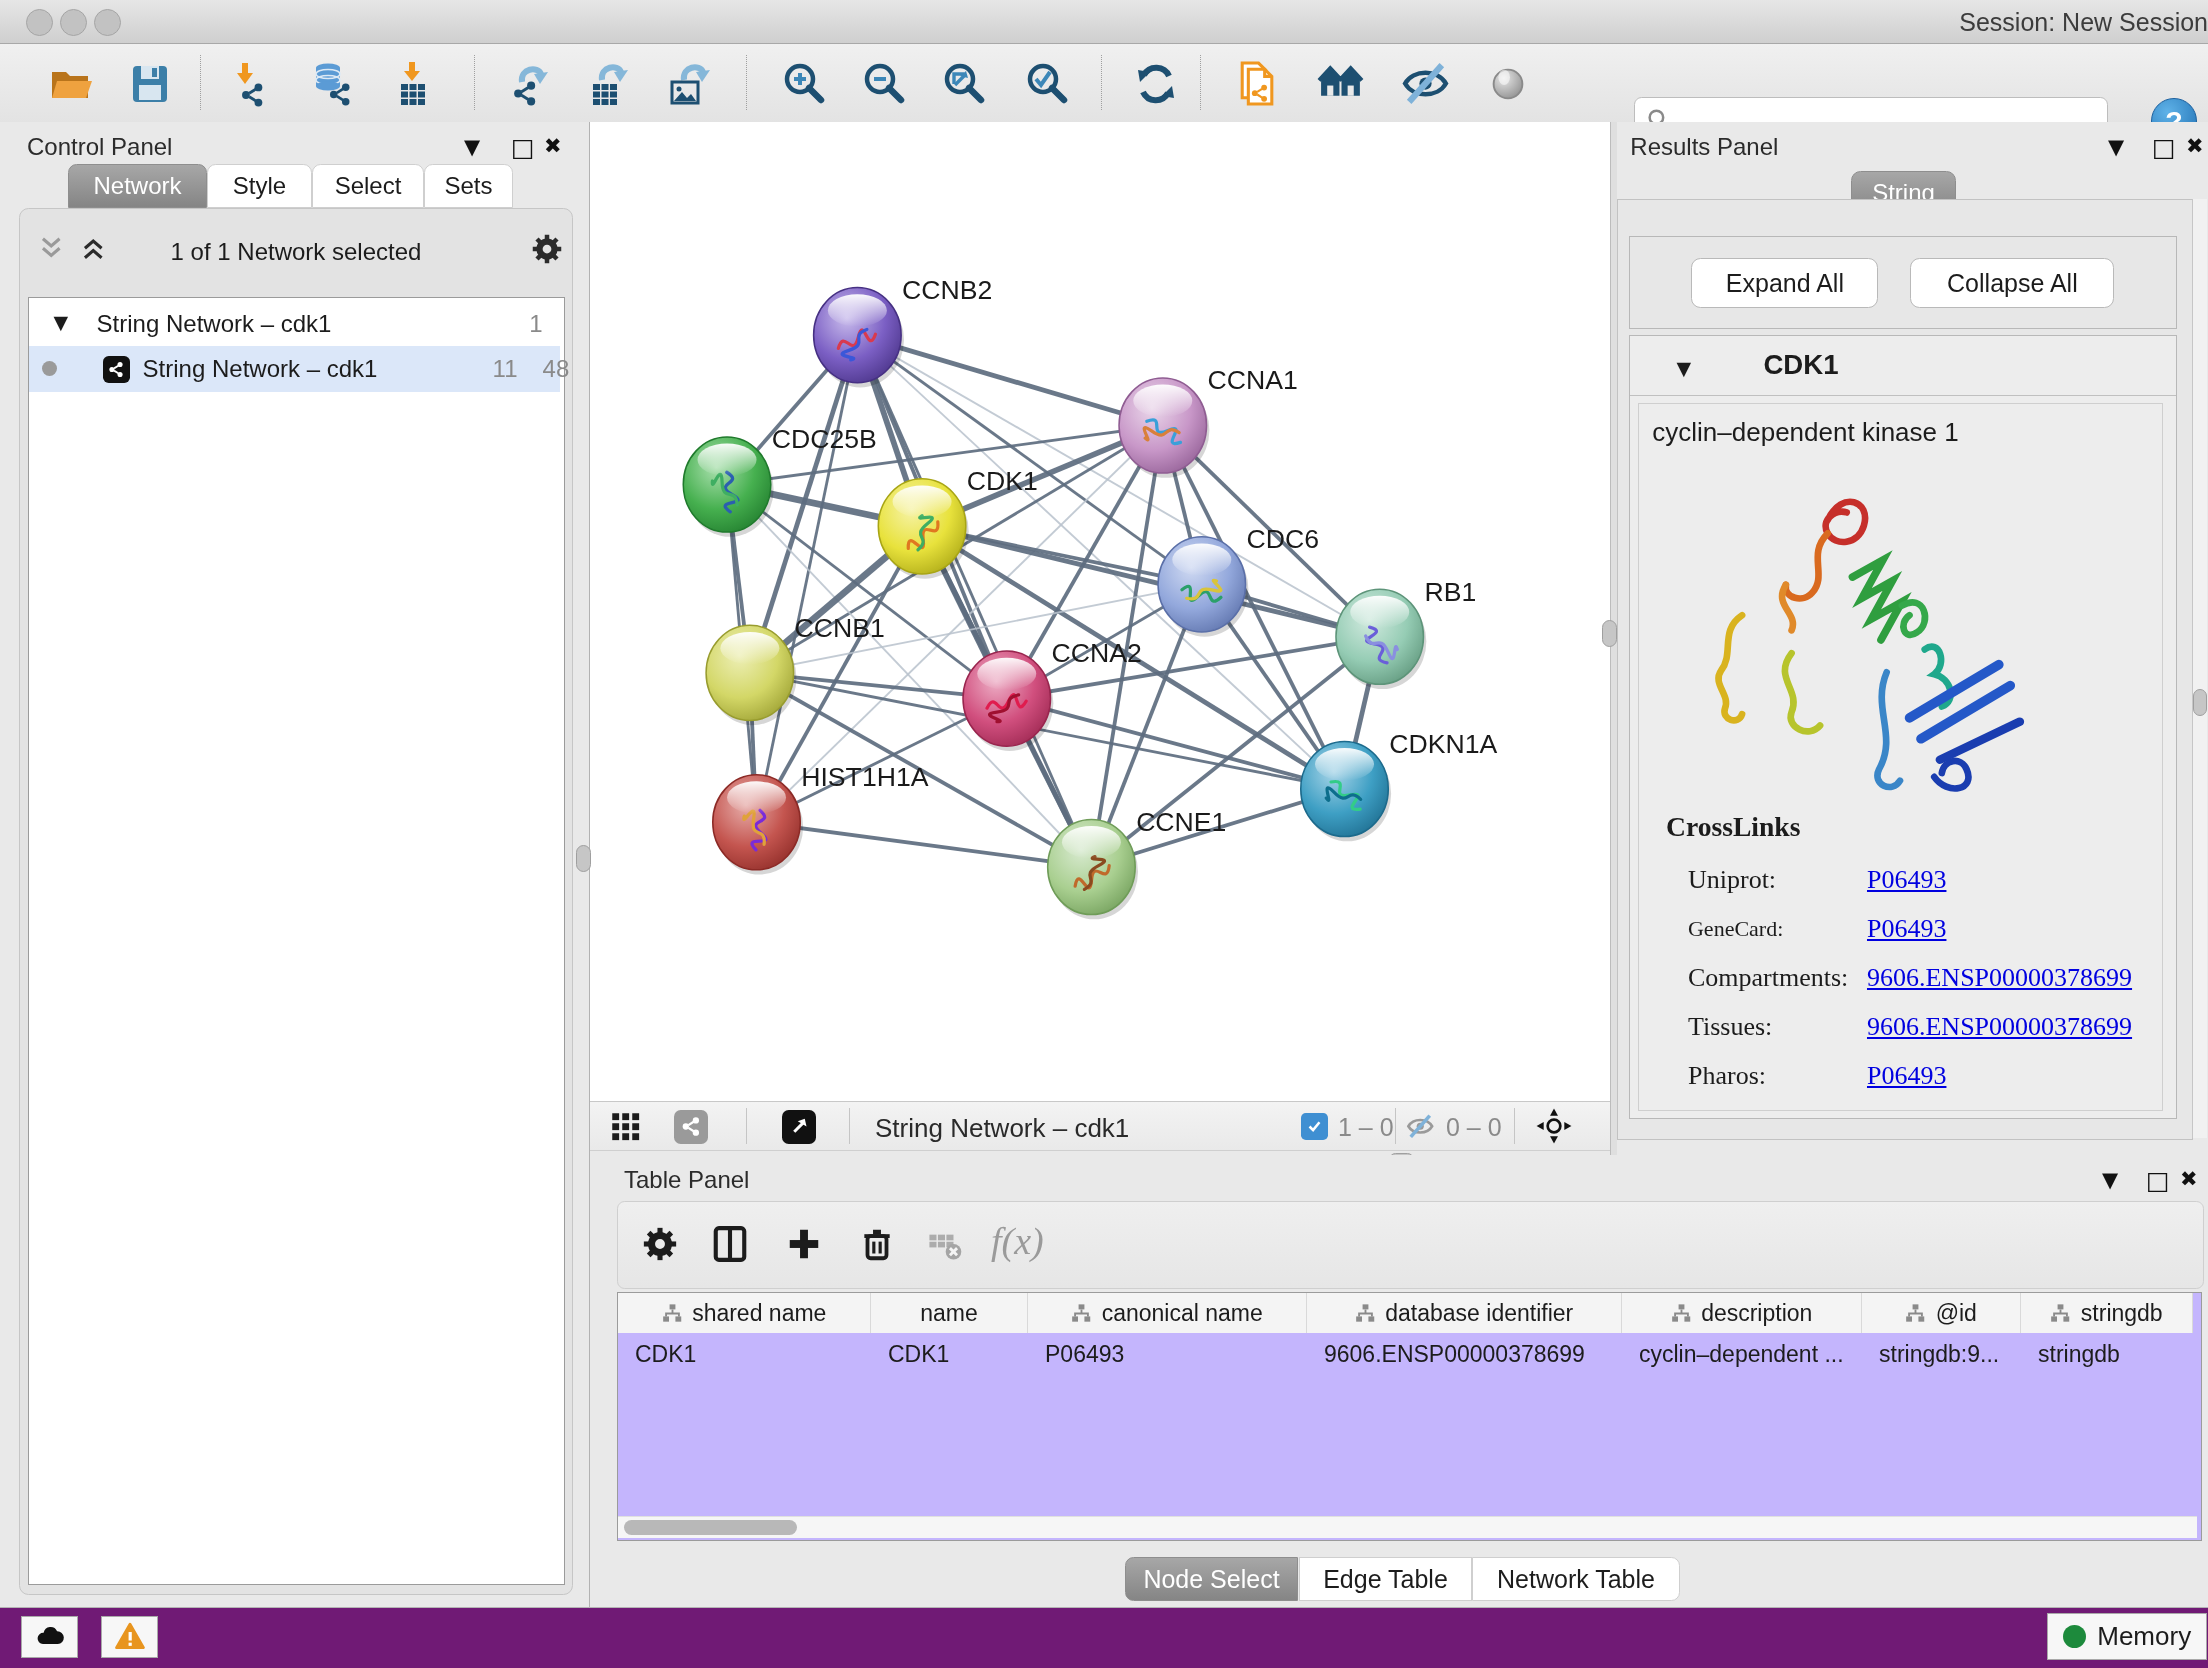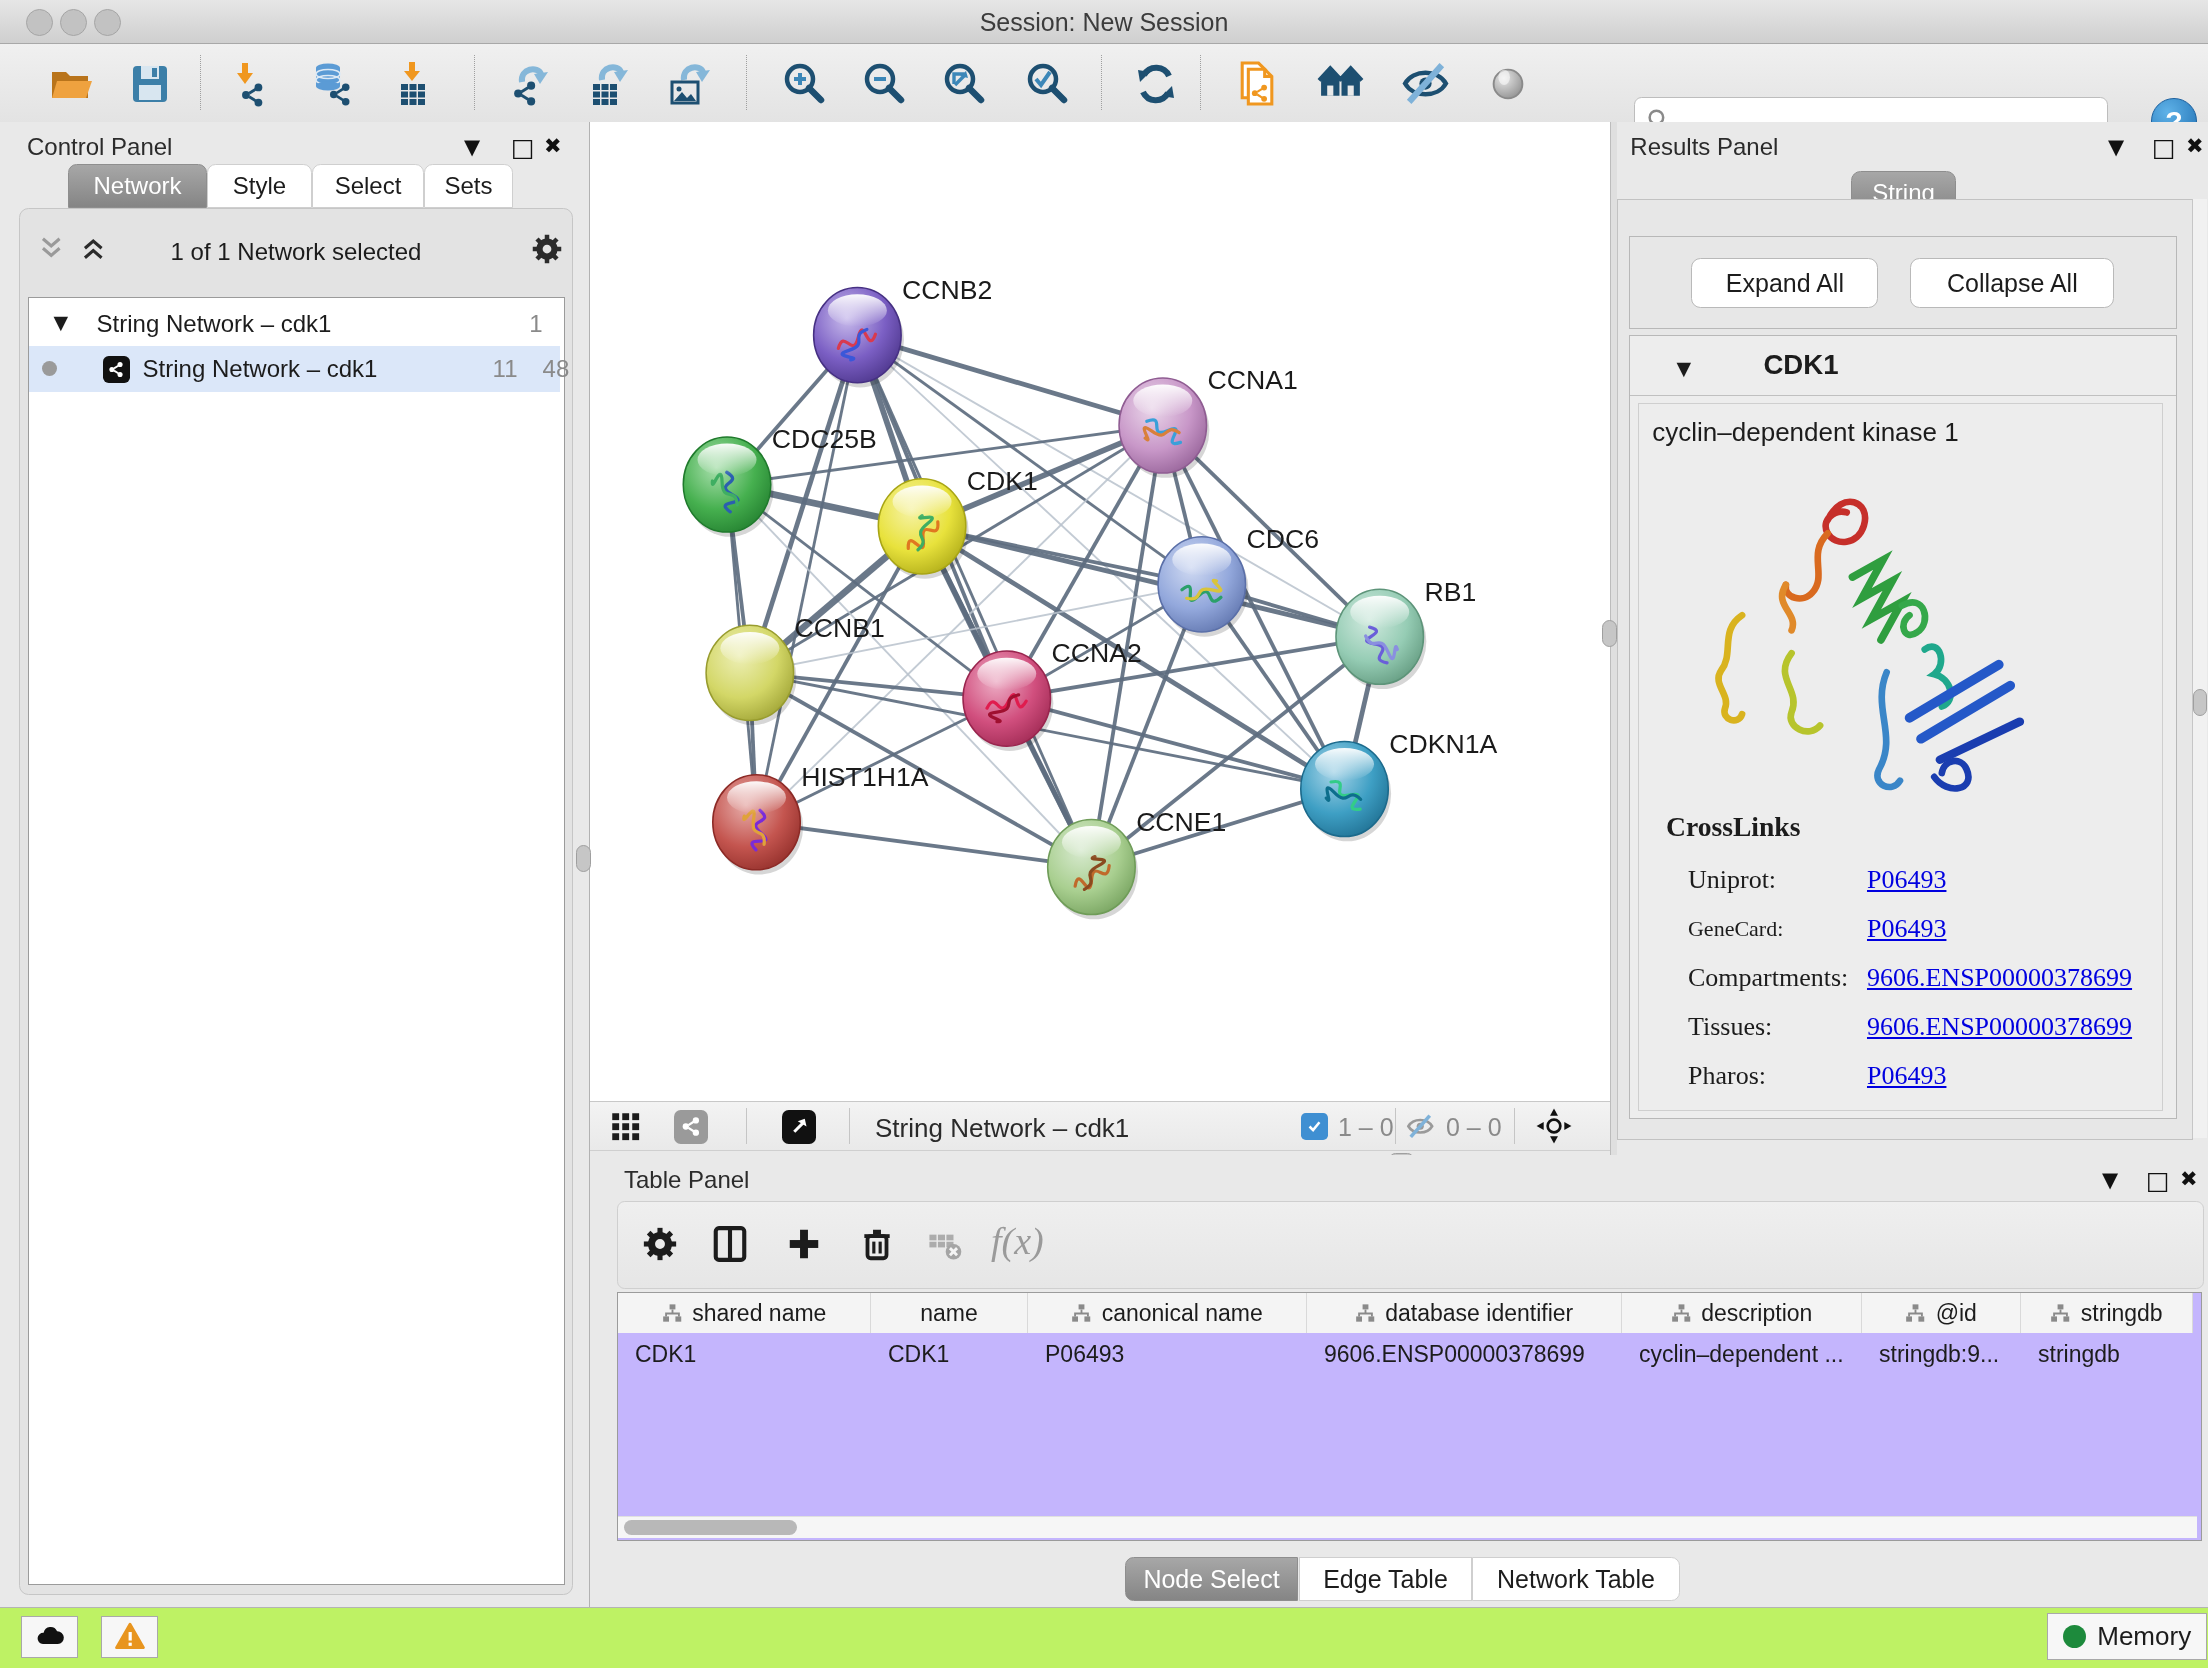--- a/index.html
+++ b/index.html
@@ -3,21 +3,21 @@
 <meta charset="utf-8">
 <style>
   html,body{margin:0;padding:0;background:#e9e9e9;}
   #app{position:relative;width:2208px;height:1668px;background:#e9e9e9;overflow:hidden;
        font-family:"Liberation Sans",sans-serif;color:#1c1c1c;}
   .abs{position:absolute;}
   
   #titlebar{left:0;top:0;width:2208px;height:43px;background:linear-gradient(#e6e6e6,#cfcfcf);
             border-bottom:1px solid #a8a8a8;}
   .traffic{width:25px;height:25px;border-radius:50%;background:#c2c2c2;border:1px solid #a5a5a5;top:8.6px;}
-  #window-title{left:0;top:7.6px;width:2208px;text-align:center;font-size:25px;color:#3c3c3c;}
+  #window-title{left:0;top:7.6px;width:2208px;text-align:right;font-size:25px;color:#3c3c3c;}
   
   #toolbar{left:0;top:44px;width:2208px;height:78px;background:linear-gradient(#f0f0f0,#e3e3e3);
            border-bottom:1px solid #aaa;}
   .tbtn{top:14.3px;width:51px;height:51px;display:flex;align-items:center;justify-content:center;}
   .tsep{top:11.4px;width:0;height:55px;border-left:1.9px dotted #9f9f9f;}
   #search-box{left:1634px;top:53px;width:474px;height:44px;background:#fff;border:1px solid #bdbdbd;
               border-radius:7.6px;display:flex;align-items:center;padding-left:11.4px;box-sizing:border-box;}
   #help-btn{left:2151px;top:54px;width:44px;height:44px;border-radius:50%;
             background:radial-gradient(circle at 35% 30%,#5fb2e8,#1f6fb2);color:#fff;font-size:28.5px;
             font-weight:bold;display:flex;align-items:center;justify-content:center;border:1px solid #1a5f9e;}
@@ -46,21 +46,21 @@
   
   #table-panel{left:590px;top:1155px;width:1619px;height:453px;background:#e9e9e9;}
   #tp-toolbar{left:27px;top:46px;width:1585px;height:86px;background:linear-gradient(#efefef,#e6e6e6);
               border:1px solid #cfcfcf;border-radius:7.6px;}
   #tp-table{left:27px;top:137px;width:1583px;height:247px;background:#c4b5fd;border:1.9px solid #9b9b9b;}
   .hcell{display:flex;align-items:center;justify-content:center;gap:9.5px;font-size:23px;height:40px;
          border-right:1px solid #d9d9d9;box-sizing:border-box;background:#f4f4f4;overflow:hidden;white-space:nowrap;}
   .dcell{display:flex;align-items:center;font-size:23px;height:42px;padding-left:17px;box-sizing:border-box;
          overflow:hidden;white-space:nowrap;}
   
-  #status-bar{left:0;top:1607px;width:2208px;height:61px;background:#bef264;border-top:1px solid #b4b4b4;}
+  #status-bar{left:0;top:1607px;width:2208px;height:61px;background:#701a75;border-top:1px solid #b4b4b4;}
   .sq-btn{width:55px;height:40px;background:#f7f7f7;border:1.9px solid #a9a9a9;display:flex;
           align-items:center;justify-content:center;}
   .dot-handle{background:#c6c6c6;border:1px solid #9f9f9f;border-radius:7.6px;}
   text{font-family:"Liberation Sans",sans-serif;}
 </style>
 </head>
 <body>
 
 <div id="app">
 

